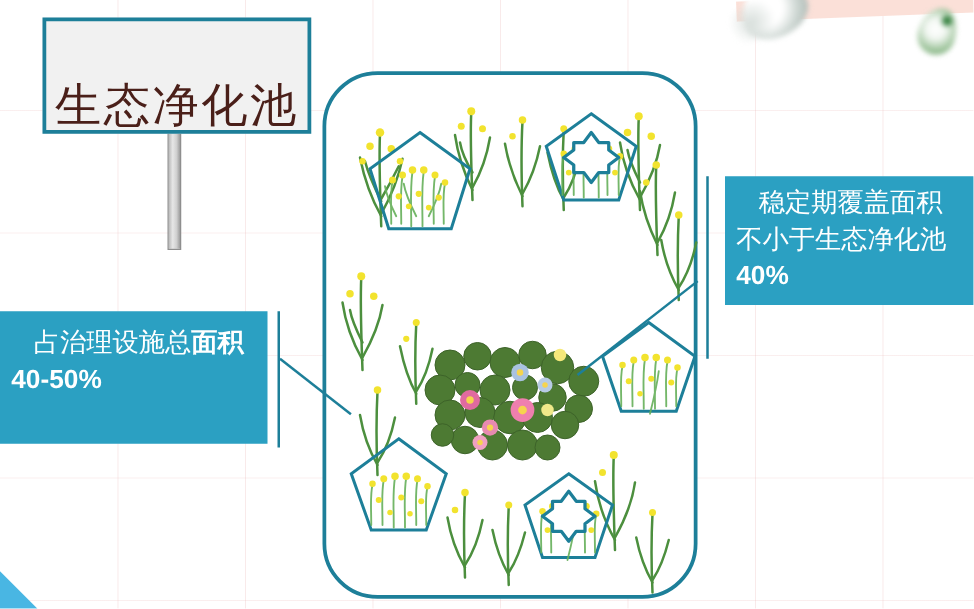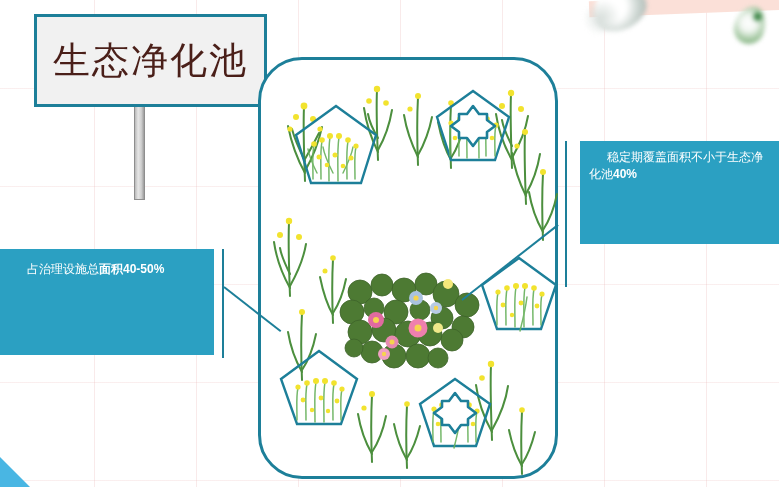--- a/index.html
+++ b/index.html
@@ -54,23 +54,23 @@
 
   
   .corner-triangle{
     position:absolute;left:0;bottom:0;width:0;height:0;
     border-left:30px solid #49b6e3;
     border-top:30px solid transparent;
   }
 
   
   .sign{
-    position:absolute;left:34px;top:14px;width:233px;height:93px;
+    position:absolute;left:34px;top:14px;width:215px;height:93px;
     background:#f1f1f1;border:3px solid #1d7f99;box-sizing:border-box;
-    display:flex;align-items:center;justify-content:center;
+    display:flex;align-items:flex-end;justify-content:center;
   }
   .sign-text{
     font-family:"Liberation Serif","DejaVu Serif",serif;
     font-size:37px;line-height:1;color:#4a1f19;letter-spacing:2px;white-space:nowrap;
   }
   .sign-post{
     position:absolute;left:134px;top:105px;width:11px;height:95px;
     background:linear-gradient(to right,#b9b9b9 0%,#e6e6e6 35%,#cfcfcf 70%,#9c9c9c 100%);
     border:1px solid #8e8e8e;box-sizing:border-box;
   }
@@ -80,21 +80,21 @@
     position:absolute;left:258px;top:57px;width:300px;height:422px;
     border:3px solid #1d7f99;border-radius:44px;box-sizing:border-box;background:#fff;
   }
 
   
   .callout{
     position:absolute;background:#2ba0c2;color:#ffffff;box-sizing:border-box;
     font-family:"Liberation Sans","DejaVu Sans",sans-serif;
   }
   .callout .ctext{
-    display:block;font-size:12px;line-height:1.38;text-indent:18px;
+    display:block;font-size:21px;line-height:1.38;text-indent:18px;
     padding:10px 9px 8px 9px;
   }
   .callout-left{left:0px;top:249px;width:214px;height:106px;}
   .callout-left .ctext{padding-top:12px;}
   .callout-right{left:580px;top:141px;width:199px;height:103px;}
   .callout-right .ctext{padding-top:8px;}
 
   .callout b{font-weight:bold;}
 
   

